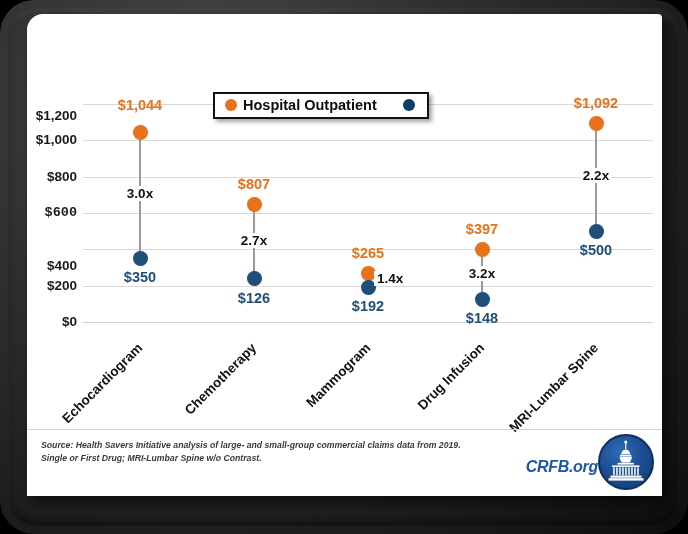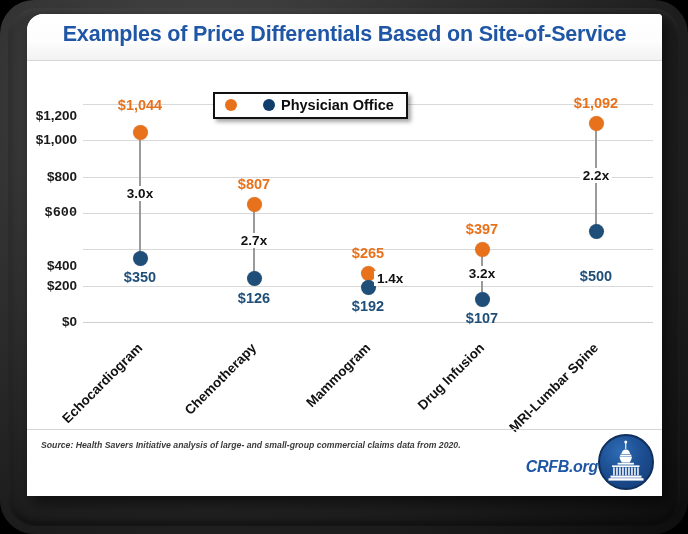--- a/index.html
+++ b/index.html
@@ -208,23 +208,20 @@
   }
 </style>
 </head>
 <body>
 
 <div id="bezel">
   <div id="bezel-inner-shadow"></div>
 
   <div id="card">
 
-    <div id="title-bar">
-      <div id="chart-title">Examples of Price Differentials Based on Site-of-Service</div>
-    </div>
 
     <div id="plot-area">
       <div id="grid-layer">
           <div class="gridline baseline" style="top: 262px;"></div>
           <div class="gridline" style="top: 225.667px;"></div>
           <div class="gridline" style="top: 189.333px;"></div>
           <div class="gridline" style="top: 153px;"></div>
           <div class="gridline" style="top: 116.667px;"></div>
           <div class="gridline" style="top: 80.3333px;"></div>
           <div class="gridline" style="top: 44px;"></div>
@@ -261,54 +258,55 @@
             <div class="vallabel hosp" style="top: 184.858px;">$265</div>
             <div class="dot phys" style="top: 219.62px;"></div>
             <div class="vallabel phys" style="top: 238.12px;">$192</div>
             <div class="ratio right" style="top: 211.489px;">1.4x</div>
           </div>
           <div class="group" style="left: 455px;">
             <div class="connector" style="top: 189.878px; height: 49.595px;"></div>
             <div class="dot hosp" style="top: 182.378px;"></div>
             <div class="vallabel hosp" style="top: 160.878px;">$397</div>
             <div class="dot phys" style="top: 231.973px;"></div>
-            <div class="vallabel phys" style="top: 250.473px;">$107</div>
+            <div class="vallabel phys" style="top: 250.473px;">$148</div>
             <div class="ratio centered" style="top: 205.676px;">3.2x</div>
           </div>
           <div class="group" style="left: 569px;">
             <div class="connector" style="top: 63.62px; height: 107.547px;"></div>
             <div class="dot hosp" style="top: 56.12px;"></div>
             <div class="vallabel hosp" style="top: 34.62px;">$1,092</div>
             <div class="dot phys" style="top: 163.667px;"></div>
-            <div class="vallabel phys" style="top: 182.167px; margin-top: 26px;">$500</div>
+            <div class="vallabel phys" style="top: 182.167px;">$500</div>
             <div class="ratio centered" style="top: 108.393px;">2.2x</div>
           </div>
         </div>
       <div id="xlabel-layer">
           <div class="xlabel" style="left: -37px; width: 150px; top: 278px;">Echocardiogram</div>
           <div class="xlabel" style="left: 77px; width: 150px; top: 278px;">Chemotherapy</div>
           <div class="xlabel" style="left: 191px; width: 150px; top: 278px;">Mammogram</div>
           <div class="xlabel" style="left: 305px; width: 150px; top: 278px;">Drug Infusion</div>
           <div class="xlabel" style="left: 419px; width: 150px; top: 278px;">MRI-Lumbar Spine</div>
         </div>
 
       <div id="legend">
         <div class="legend-item">
           <span class="legend-dot hosp"></span>
+          <span class="legend-text">Hospital Outpatient</span>
         </div>
         <div class="legend-item">
           <span class="legend-dot phys"></span>
-          <span class="legend-text">Physician Office</span>
         </div>
       </div>
     </div>
 
     <div id="footer">
       <div id="source-note">
-        <div>Source: Health Savers Initiative analysis of large- and small-group commercial claims data from 2020.</div>
+        <div>Source: Health Savers Initiative analysis of large- and small-group commercial claims data from 2019.</div>
+        <div>Single or First Drug; MRI-Lumbar Spine w/o Contrast.</div>
       </div>
       <div id="crfb-wordmark">CRFB.org</div>
       <div id="crfb-logo">
         <svg viewBox="0 0 52 52" width="52" height="52" aria-hidden="true">
           <g fill="#ffffff">
             <rect x="25.2" y="7" width="1.1" height="6"></rect>
             <circle cx="25.75" cy="6" r="1.5"></circle>
             <path d="M25.75 13.5c-2.4 0-4.1 2.1-4.4 4.6h8.8c-.3-2.5-2-4.6-4.4-4.6z"></path>
             <rect x="20.2" y="18.6" width="11.1" height="1.5"></rect>
             <path d="M19.6 20.6c0 2.6 1.2 4.6 2.4 5.9h7.5c1.2-1.3 2.4-3.3 2.4-5.9z"></path>

